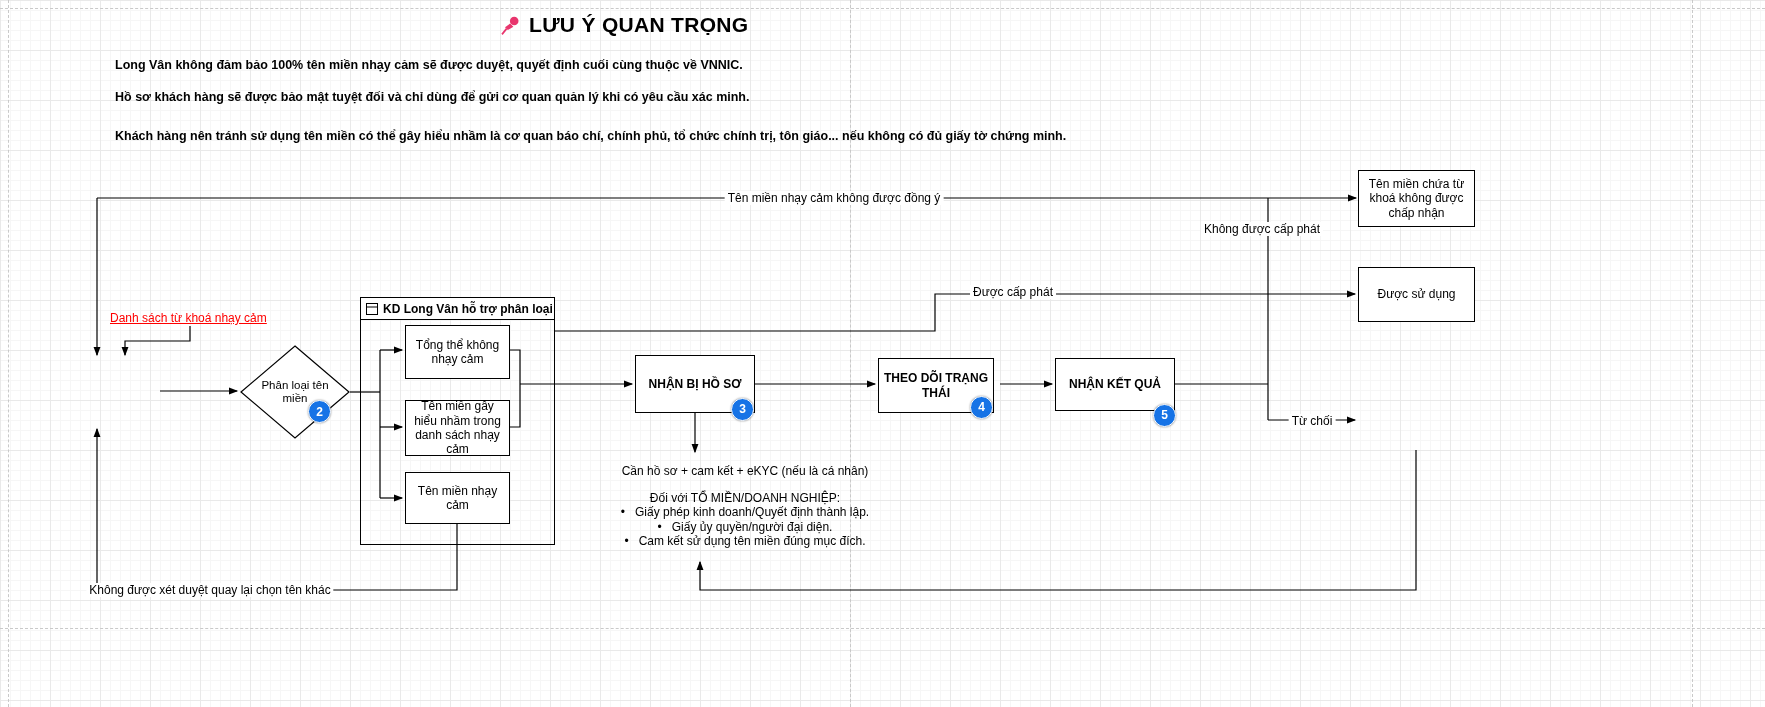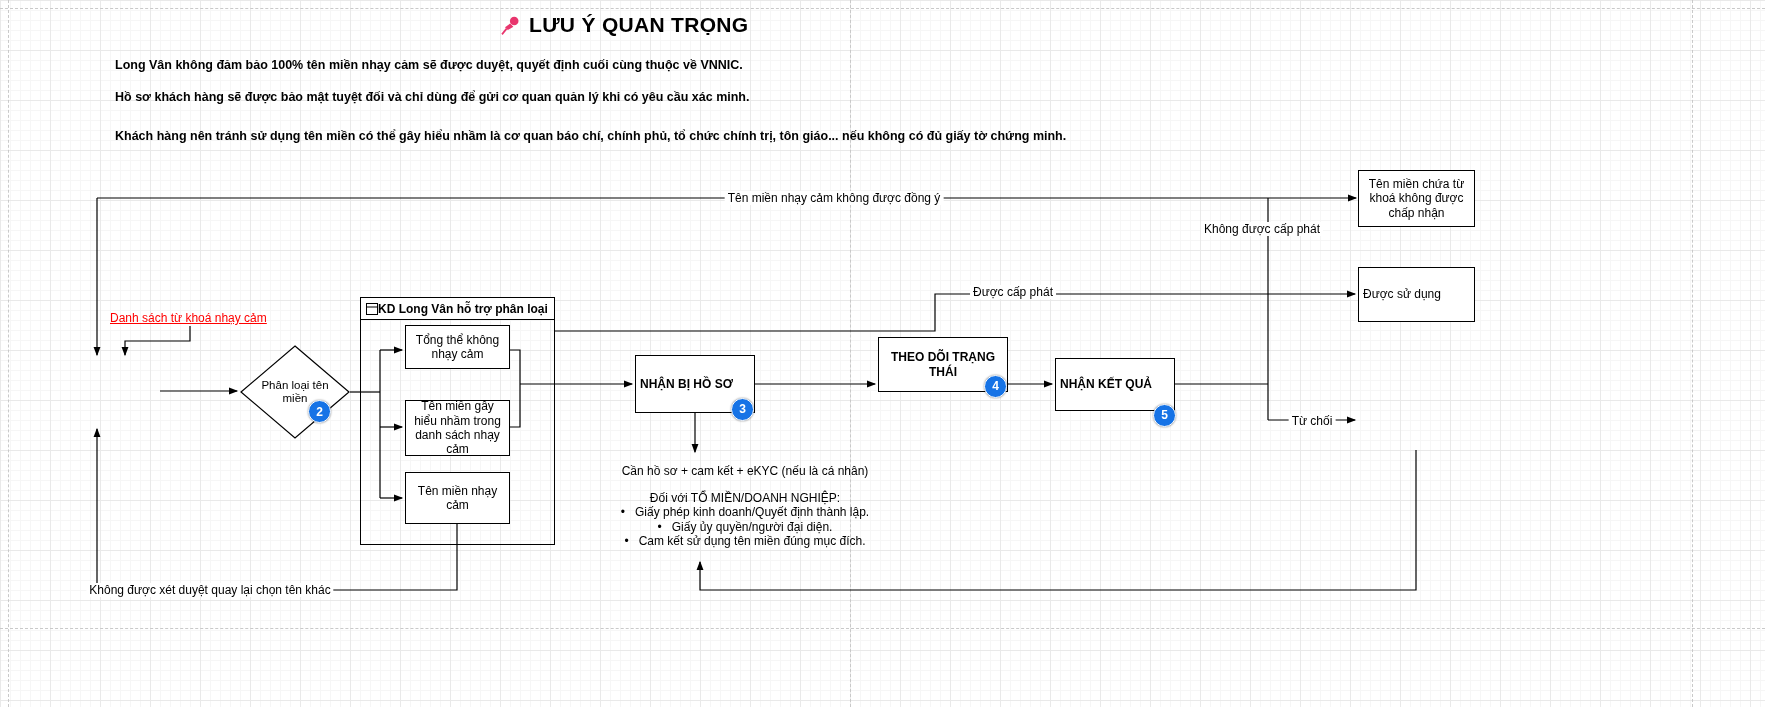--- a/index.html
+++ b/index.html
@@ -12,40 +12,40 @@
       linear-gradient(to bottom,#e9e9e9 1px,transparent 1px),
       linear-gradient(to right,#f6f6f6 1px,transparent 1px),
       linear-gradient(to bottom,#f6f6f6 1px,transparent 1px);
     background-size:50px 50px,50px 50px,10px 10px,10px 10px;
   }
   .guide-v{position:absolute;top:0;bottom:0;width:0;border-left:1px dashed #c9c9c9;z-index:0;}
   .guide-h{position:absolute;left:0;right:0;height:0;border-top:1px dashed #c9c9c9;z-index:0;}
   .wires{position:absolute;left:0;top:0;z-index:2;pointer-events:none;}
   .node{
     position:absolute;background:#fff;border:1px solid #000;box-sizing:border-box;
-    display:flex;align-items:center;justify-content:flex-start;text-align:center;
+    display:flex;align-items:center;justify-content:center;text-align:center;
     font-size:12px;line-height:1.2;padding:2px 4px;z-index:3;
   }
   .bold{font-weight:700;}
   .badge{
     position:absolute;width:21px;height:21px;border-radius:50%;
     background:var(--badge,#1673e6);color:#fff;font-weight:700;font-size:12px;
     display:flex;align-items:center;justify-content:center;
     border:1px solid #fff;box-shadow:0 0 2px rgba(0,0,0,.45);z-index:5;
   }
   .diamond{position:absolute;z-index:3;}
   .diamond svg{position:absolute;left:0;top:0;}
   .diamond-label{
     position:absolute;inset:0;display:flex;align-items:center;justify-content:center;
     text-align:center;font-size:11.5px;line-height:1.15;padding:0 16px;
   }
   .group-box{position:absolute;border:1px solid #000;box-sizing:border-box;z-index:1;background:transparent;}
   .group-header{
     height:21px;border-bottom:1px solid #000;background:#fff;
-    display:flex;align-items:center;padding:0 5px;
+    display:flex;align-items:center;gap:5px;padding:0 5px;
     font-weight:700;font-size:12px;white-space:nowrap;
   }
   .collapse-icon{display:flex;align-items:center;}
   .edge-label{
     position:absolute;transform:translate(-50%,-50%);background:#fff;
     padding:0 3px;font-size:12px;white-space:nowrap;z-index:4;
   }
   .note{position:absolute;font-weight:700;font-size:12.5px;white-space:nowrap;z-index:4;}
   .page-title{
     position:absolute;left:501px;top:13px;display:flex;align-items:center;gap:8px;z-index:4;
@@ -134,36 +134,36 @@
 
 
   <div class="diamond" style="left:240px;top:345px;width:110px;height:94px">
     <svg width="110" height="94" viewBox="0 0 110 94">
       <polygon points="55,1 109,47 55,93 1,47" fill="#fff" stroke="#000" stroke-width="1.2"></polygon>
     </svg>
     <div class="diamond-label">Phân loại tên miền</div>
     <span class="badge" style="left:68px;top:55px">2</span>
   </div>
 
-  <div class="node" style="left:405px;top:325px;width:105px;height:44px">
+  <div class="node" style="left:405px;top:325px;width:105px;height:54px">
     <span>Tổng thể không nhạy cảm</span>
   </div>
   <div class="node" style="left:405px;top:400px;width:105px;height:56px">
     <span>Tên miền gây hiểu nhầm trong danh sách nhạy cảm</span>
   </div>
   <div class="node" style="left:405px;top:472px;width:105px;height:52px">
     <span>Tên miền nhạy cảm</span>
   </div>
 
   <div class="node bold" style="left:635px;top:355px;width:120px;height:58px">
     <span>NHẬN BỊ HỒ SƠ</span>
     <span class="badge" style="right:0;bottom:-9px">3</span>
   </div>
 
-  <div class="node bold" style="left:878px;top:337px;width:130px;height:55px">
+  <div class="node bold" style="left:878px;top:358px;width:116px;height:55px">
     <span>THEO DÕI TRẠNG THÁI</span>
     <span class="badge" style="right:0;bottom:-7px">4</span>
   </div>
 
   <div class="node bold" style="left:1055px;top:358px;width:120px;height:53px">
     <span>NHẬN KẾT QUẢ</span>
     <span class="badge" style="right:-2px;bottom:-17px">5</span>
   </div>
 
   <div class="node" style="left:1358px;top:170px;width:117px;height:57px">

